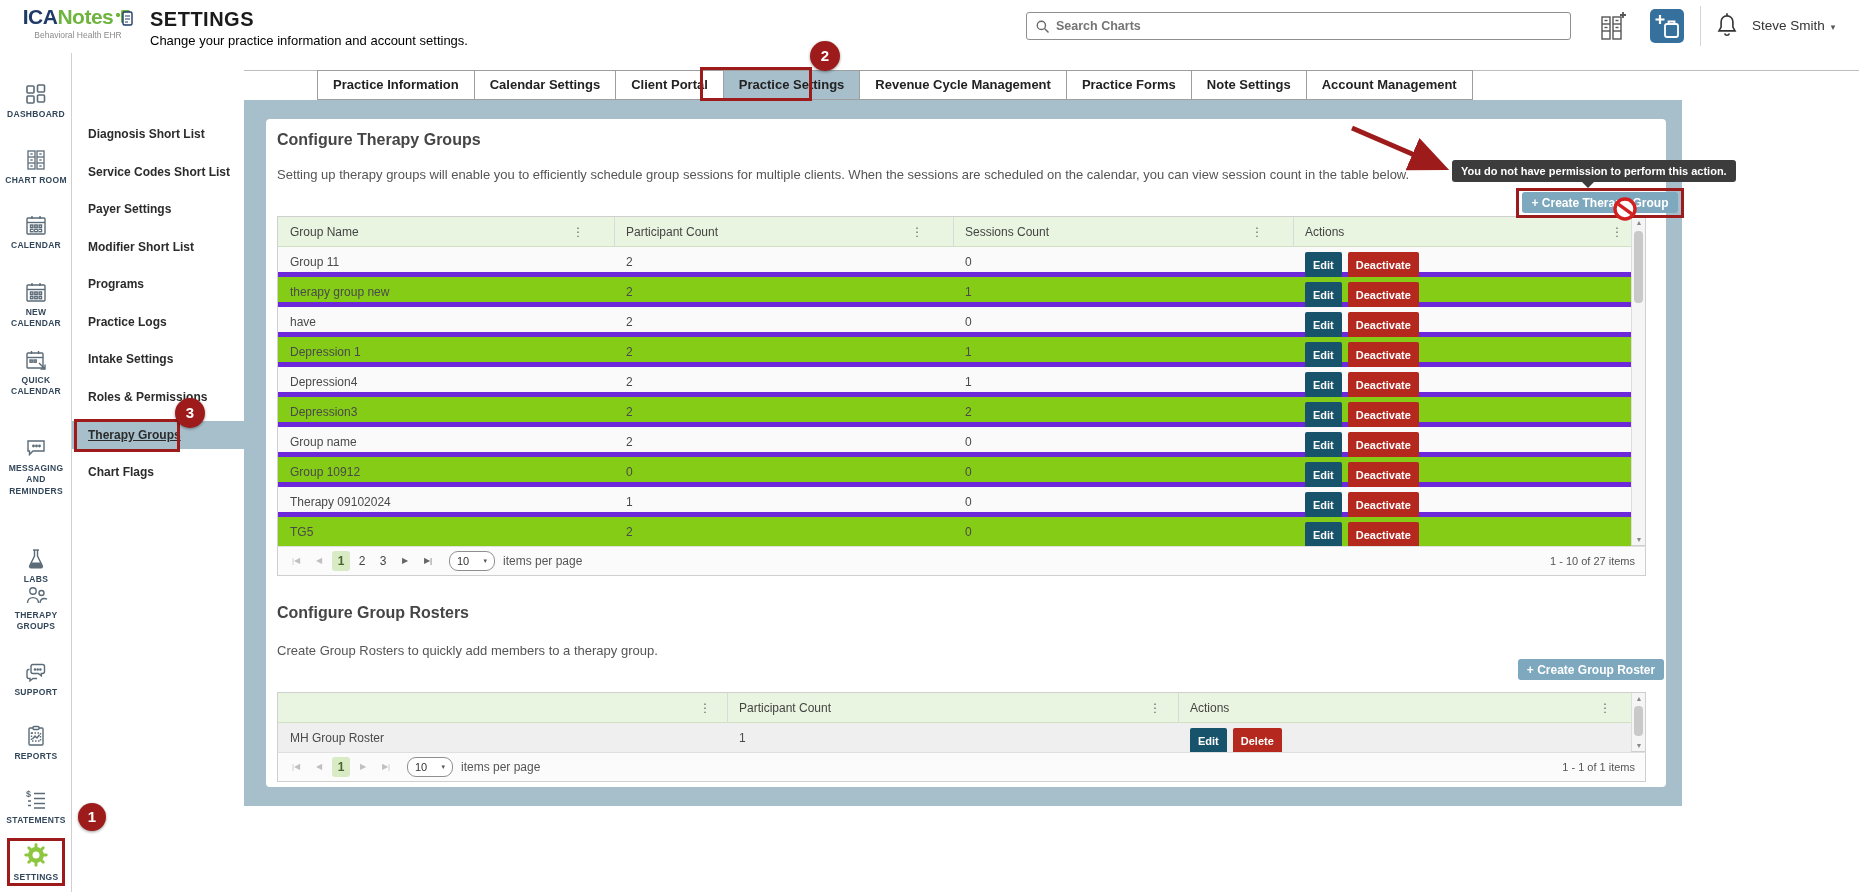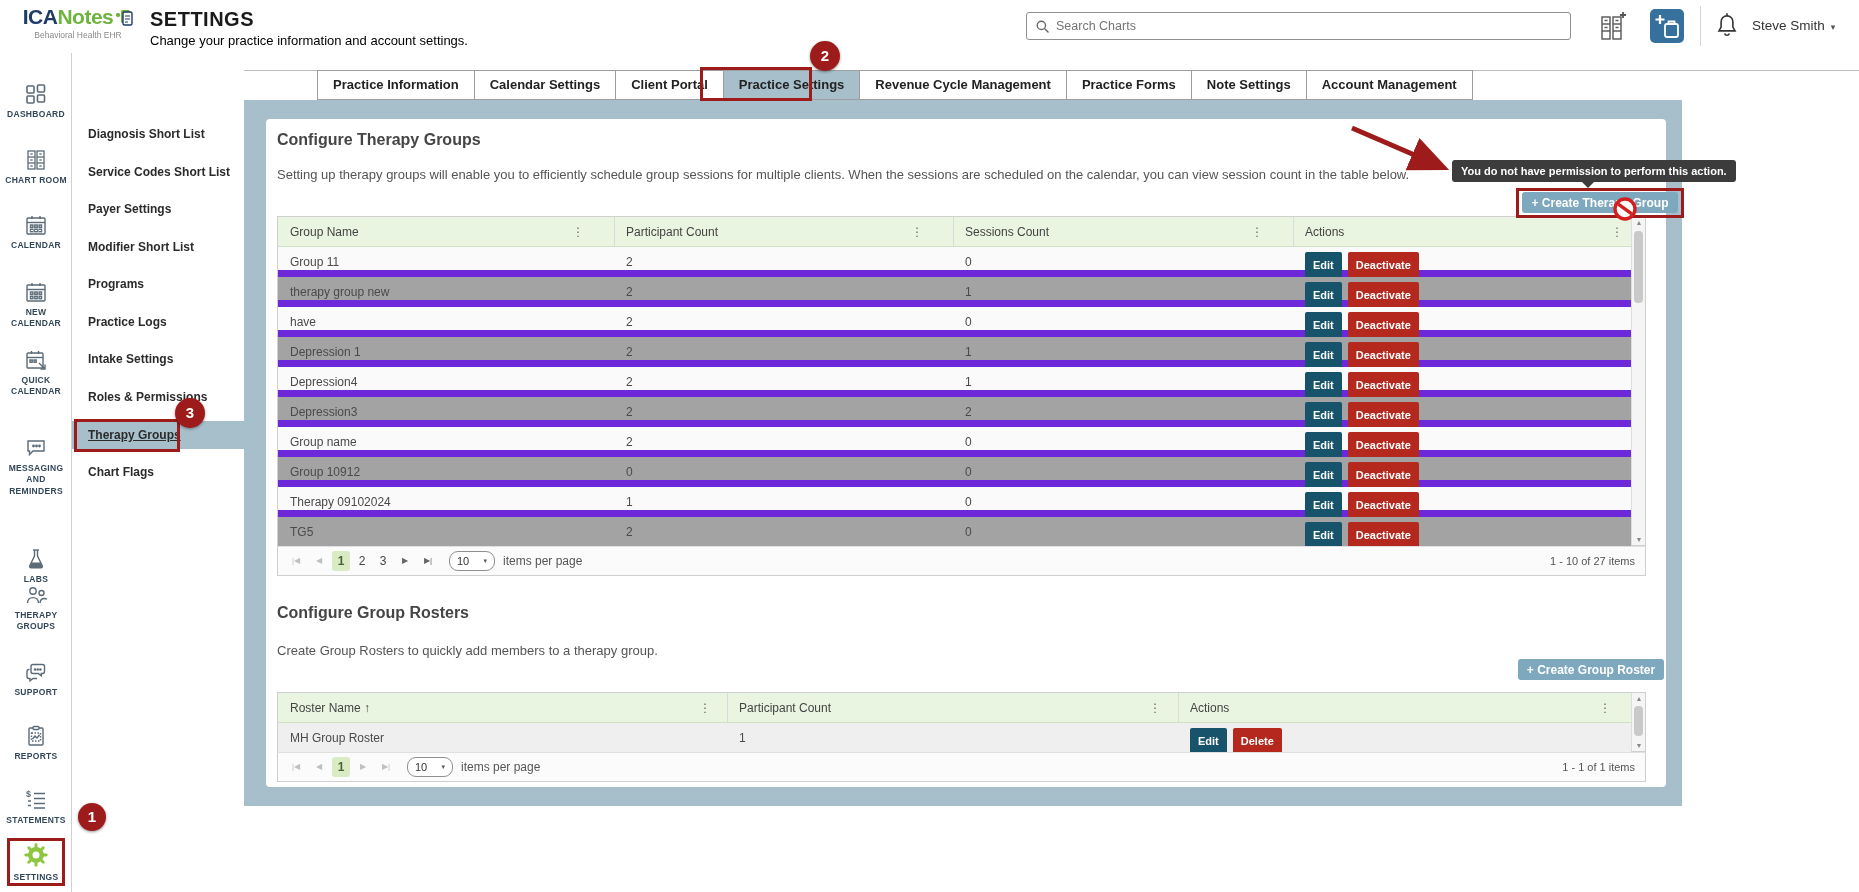--- a/index.html
+++ b/index.html
@@ -9,21 +9,21 @@
 
   
   #header { position:absolute; left:0; top:0; width:1859px; height:53px; background:#fff; }
   .logo { left:18px; top:5px; width:120px; text-align:center; }
   .logo-line { font-size:21px; font-weight:bold; letter-spacing:-0.5px; }
   .l-ica { color:#1e3a66; } .l-notes { color:#6fb43f; }
   .logo-tag { font-size:8.5px; color:#8a8a8a; margin-top:1px; }
   .page-title { left:150px; top:8px; font-size:20px; font-weight:bold; color:#1a1a1a; letter-spacing:0.5px; }
   .page-subtitle { left:150px; top:33px; font-size:13px; color:#000000; }
   .search-box { left:1026px; top:12px; width:545px; height:28px; border:1px solid #8f8f8f; border-radius:3px; display:flex; align-items:center; padding-left:8px; background:#fff; }
-  .search-box input { border:none; outline:none; font-size:12.5px; color:#555; margin-left:6px; width:460px; font-family:"Liberation Sans",sans-serif; background:transparent; }
+  .search-box input { border:none; outline:none; font-size:12.5px; color:#555; margin-left:6px; width:460px; font-family:"Liberation Sans",sans-serif; background:transparent;font-weight:bold; }
   .hdr-divider { left:1700px; top:6px; width:1px; height:40px; background:#d5d5d5; }
   .user-name { left:1752px; top:18px; font-size:13.5px; color:#333; }
   .user-caret { font-size:9px; color:#555; margin-left:6px; }
 
   
   #sidebar { position:absolute; left:0; top:53px; width:72px; height:839px; background:#fff; border-right:1px solid #d0d0d0; }
   .sb-item { position:absolute; left:0; width:72px; text-align:center; cursor:pointer; }
   .sb-item svg { display:block; margin:0 auto; }
   .sb-label { display:block; margin-top:3px; font-size:8.5px; font-weight:bold; color:#33475b; letter-spacing:0.3px; line-height:1.35; padding:0 3px; }
 
@@ -50,22 +50,22 @@
   .btn-edit { background:#17536b; }
   .btn-danger { background:#b4281e; }
 
   
   .grid { background:#fff; border:1px solid #cfcfcf; }
   .g-head { position:absolute; left:0; top:0; height:30px; background:#e9f5e0; border-bottom:1px solid #cfe0c3; width:1353px; }
   .g-hcell { position:absolute; top:0; height:30px; line-height:30px; font-size:12px; color:#444; }
   .g-hcell .hlabel { padding-left:12px; }
   .dots { position:absolute; right:8px; top:0; font-size:12px; color:#666; cursor:pointer; }
   .g-colline { position:absolute; top:0; width:1px; background:#dadada; }
-  .g-row { position:absolute; left:0; height:30px; width:1353px; border-bottom:7px solid #6d28d9; }
-  .g-row.odd { background:#fafafa; } .g-row.even { background:#a3a3a3; }
+  .g-row { position:absolute; left:0; height:30px; width:1353px; border-bottom:5px solid #6d28d9; }
+  .g-row.odd { background:#fafafa; } .g-row.even { background:#84cc16; }
   .g-cell { position:absolute; top:0; height:30px; line-height:30px; font-size:12px; color:#4a4a4a; }
   .g-actions { position:absolute; top:5px; }
   .scrollbar { position:absolute; top:0; width:14px; background:#f5f5f5; border-left:1px solid #ddd; }
   .sc-arr { position:absolute; left:0; width:14px; text-align:center; font-size:7px; color:#888; cursor:pointer; }
   .sc-thumb { position:absolute; left:2px; width:9px; background:#c9c9c9; border-radius:4px; cursor:pointer; }
 
   
   .pager { position:absolute; height:30px; width:1369px; background:#fbfbfb; border:1px solid #cfcfcf; border-top:1px solid #e0e0e0; display:flex; align-items:center; padding-left:8px; }
   .pg-btn { width:20px; height:20px; line-height:20px; text-align:center; font-size:8px; color:#666; margin-right:3px; cursor:pointer; }
   .pg-btn.dis { color:#c0c0c0; }
@@ -407,21 +407,20 @@
     <span class="pg-label">items per page</span>
     <span class="pg-range">1 - 10 of 27 items</span>
   </div>
 
   <div class="abs sec-title" style="left:277px; top:604px">Configure Group Rosters</div>
   <div class="abs sec-desc" style="left:277px; top:643px">Create Group Rosters to quickly add members to a therapy group.</div>
   <button class="abs create-btn" style="left:1518px; top:659px; width:146px; height:21px">+ Create Group Roster</button>
 
   <div class="abs grid" style="left:277px; top:692px; width:1369px; height:60px">
     <div class="g-head">
-      <div class="g-hcell" style="left:0; width:449px"><span class="hlabel">Roster Name</span> <span style="font-weight:bold">↑</span></div>
       <div class="g-hcell" style="left:449px; width:451px"><span class="hlabel">Participant Count</span></div>
       <div class="g-hcell" style="left:900px; width:453px"><span class="hlabel">Actions</span></div>
       <span class="dots" style="right:920px; top:7px; height:16px; line-height:16px">⋮</span>
       <span class="dots" style="right:470px; top:7px; height:16px; line-height:16px">⋮</span>
       <span class="dots" style="right:20px; top:7px; height:16px; line-height:16px">⋮</span>
     </div>
     <div class="g-colline" style="left:449px; height:60px"></div>
     <div class="g-colline" style="left:900px; height:60px"></div>
     <div class="g-row" style="top:30px; background:#efefef; border-bottom:none">
       <span class="g-cell" style="left:12px">MH Group Roster</span>

